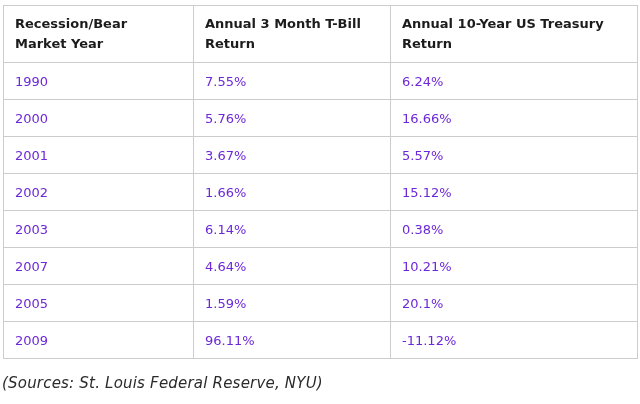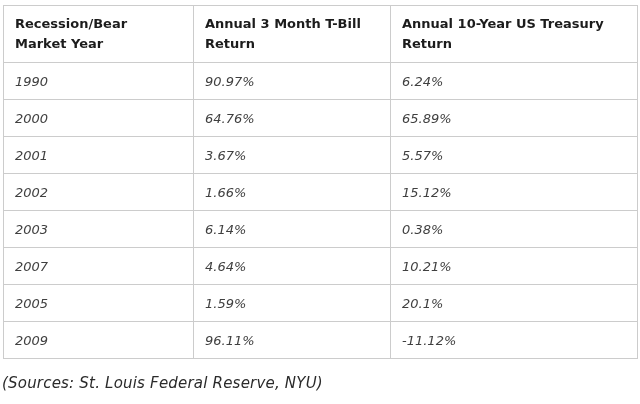--- a/index.html
+++ b/index.html
@@ -32,25 +32,24 @@
     font-size: 13px;
   }
   table.data-table th {
     font-weight: bold;
     color: #1c1c1c;
     padding: 8px 10px 8px 11px;
     line-height: 20px;
     height: 57px;
   }
   table.data-table td {
-    color: #404040;
+    color: #6d28d9;
     padding: 0 10px 0 11px;
     height: 37px;
     font-weight: normal;
-    font-style: italic;
   }
   col.c1 { width: 190px; }
   col.c2 { width: 197px; }
   col.c3 { width: 247px; }
   .sources {
     position: absolute;
     left: 2px;
     top: 374px;
     font-style: italic;
     font-size: 15px;
@@ -72,27 +71,27 @@
     <thead>
       <tr>
         <th>Recession/Bear Market Year</th>
         <th>Annual 3 Month T-Bill Return</th>
         <th>Annual 10-Year US Treasury Return</th>
       </tr>
     </thead>
     <tbody>
       <tr>
         <td>1990</td>
-        <td>90.97%</td>
+        <td>7.55%</td>
         <td>6.24%</td>
       </tr>
       <tr>
         <td>2000</td>
-        <td>64.76%</td>
-        <td>65.89%</td>
+        <td>5.76%</td>
+        <td>16.66%</td>
       </tr>
       <tr>
         <td>2001</td>
         <td>3.67%</td>
         <td>5.57%</td>
       </tr>
       <tr>
         <td>2002</td>
         <td>1.66%</td>
         <td>15.12%</td>

